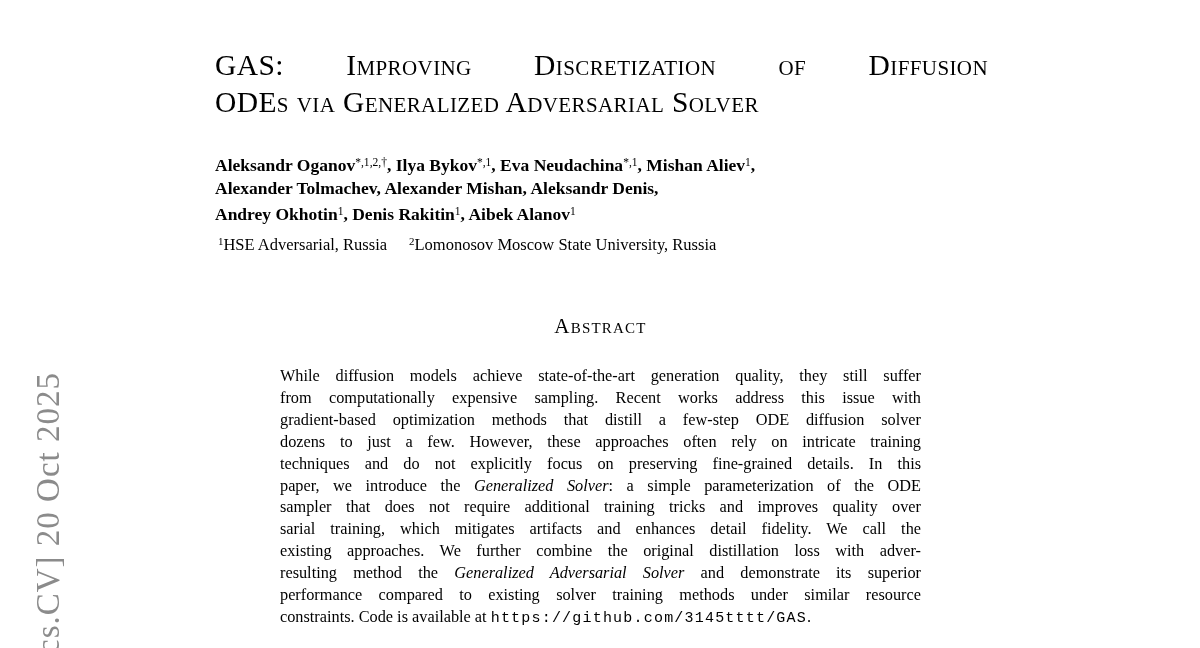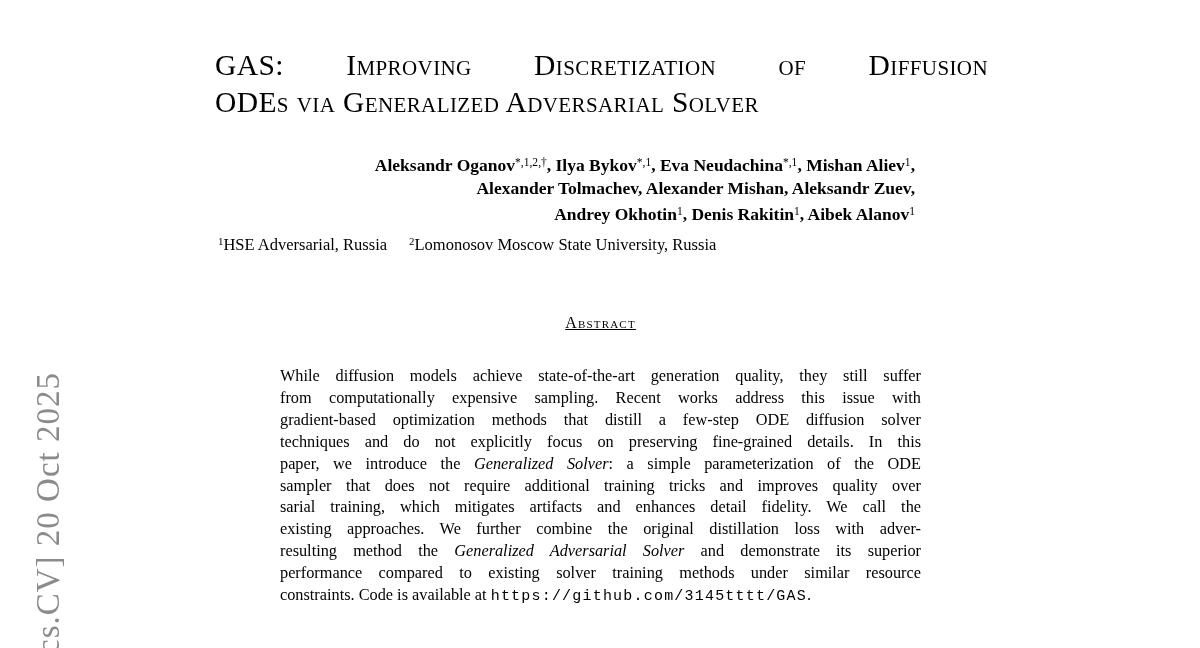--- a/index.html
+++ b/index.html
@@ -30,44 +30,42 @@
     font-variant:small-caps;
     letter-spacing:0.4px;
   }
   .title .jline{text-align:justify;text-align-last:justify;}
   
   .authors{
     position:absolute;
     left:215px;top:151px;width:700px;
     font-size:17.5px;line-height:23px;
     font-weight:bold;
-    text-align:right;
   }
   .sup{
     font-size:66%;
     vertical-align:0.45em;
     font-weight:normal;
     letter-spacing:0;
   }
   
   .affils{
     position:absolute;
     left:218px;top:235px;width:760px;
     font-size:16.5px;
   }
   .affil + .affil{margin-left:22px;}
   
   .abstract-head{
     position:absolute;
     left:280px;top:314px;width:641px;
     text-align:center;
-    font-size:16px;
+    font-size:21px;
     font-variant:small-caps;
     letter-spacing:1.2px;
-    text-decoration:underline;
   }
   .abstract{
     position:absolute;
     left:280px;top:365px;width:641px;
     font-size:16.3px;line-height:21.9px;
   }
   .abs-line{text-align:justify;text-align-last:justify;}
   .abs-line:last-child{text-align-last:left;}
   .it{font-style:italic;}
   .mono{
@@ -83,34 +81,35 @@
 
   <div class="arxiv-strip">cs.CV] 20 Oct 2025</div>
 
   <div class="title">
     <div class="jline">GAS: Improving Discretization of Diffusion</div>
     <div>ODEs via Generalized Adversarial Solver</div>
   </div>
 
   <div class="authors">
     <div class="author-line"><span>Aleksandr Oganov</span><span class="sup">*,1,2,†</span><span>, </span><span>Ilya Bykov</span><span class="sup">*,1</span><span>, </span><span>Eva Neudachina</span><span class="sup">*,1</span><span>, </span><span>Mishan Aliev</span><span class="sup">1</span><span>,</span></div>
-    <div class="author-line"><span>Alexander Tolmachev</span><span>, </span><span>Alexander Mishan</span><span>, </span><span>Aleksandr Zuev</span><span>,</span></div>
+    <div class="author-line"><span>Alexander Tolmachev</span><span>, </span><span>Alexander Mishan</span><span>, </span><span>Aleksandr Denis</span><span>,</span></div>
     <div class="author-line"><span>Andrey Okhotin</span><span class="sup">1</span><span>, </span><span>Denis Rakitin</span><span class="sup">1</span><span>, </span><span>Aibek Alanov</span><span class="sup">1</span></div>
   </div>
 
   <div class="affils">
     <span class="affil"><span class="sup">1</span><span>HSE Adversarial, Russia</span></span><span class="affil"><span class="sup">2</span><span>Lomonosov Moscow State University, Russia</span></span>
   </div>
 
   <div class="abstract-head">Abstract</div>
 
   <div class="abstract">
     <div class="abs-line"><span>While diffusion models achieve state-of-the-art generation quality, they still suffer</span></div>
     <div class="abs-line"><span>from computationally expensive sampling. Recent works address this issue with</span></div>
     <div class="abs-line"><span>gradient-based optimization methods that distill a few-step ODE diffusion solver</span></div>
+    <div class="abs-line"><span>dozens to just a few.  However, these approaches often rely on intricate training</span></div>
     <div class="abs-line"><span>techniques and do not explicitly focus on preserving fine-grained details. In this</span></div>
     <div class="abs-line"><span>paper, we introduce the </span><span class="it">Generalized Solver</span><span>: a simple parameterization of the ODE</span></div>
     <div class="abs-line"><span>sampler that does not require additional training tricks and improves quality over</span></div>
     <div class="abs-line"><span>sarial training, which mitigates artifacts and enhances detail fidelity. We call the</span></div>
     <div class="abs-line"><span>existing approaches. We further combine the original distillation loss with adver-</span></div>
     <div class="abs-line"><span>resulting method the </span><span class="it">Generalized Adversarial Solver</span><span> and demonstrate its superior</span></div>
     <div class="abs-line"><span>performance compared to existing solver training methods under similar resource</span></div>
     <div class="abs-line"><span>constraints. Code is available at </span><span class="mono">https://github.com/3145tttt/GAS</span><span>.</span></div>
   </div>
 

